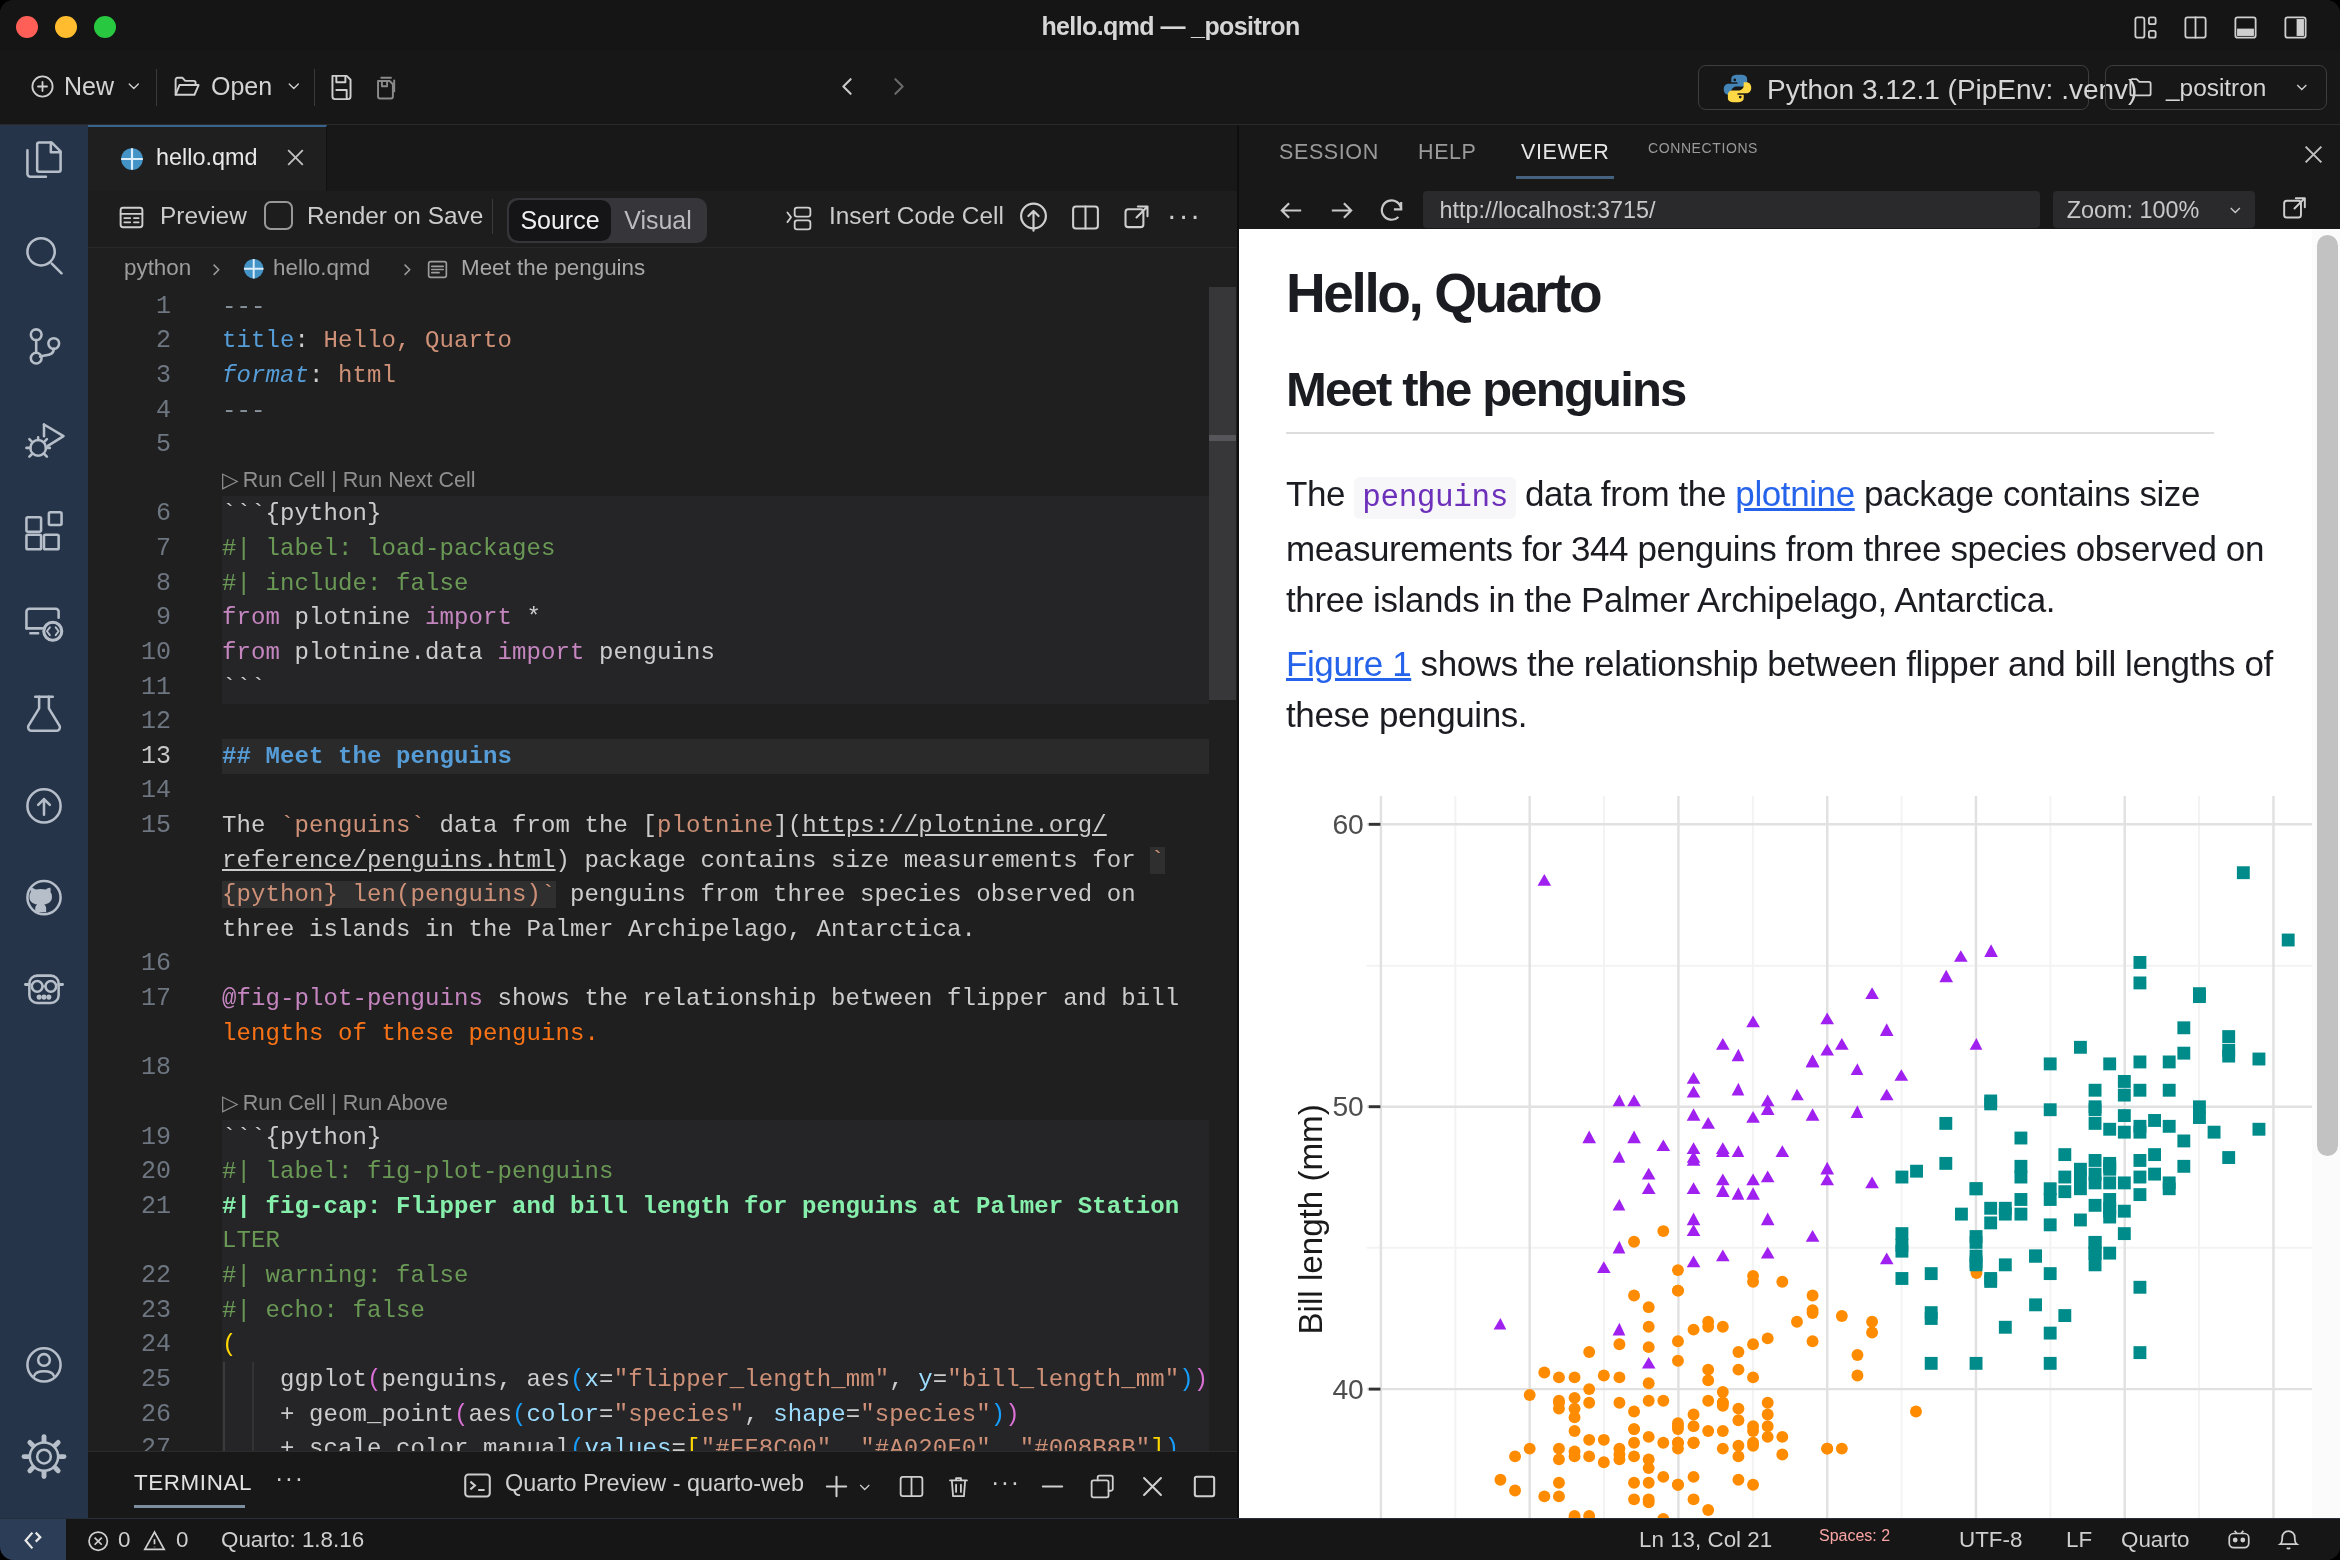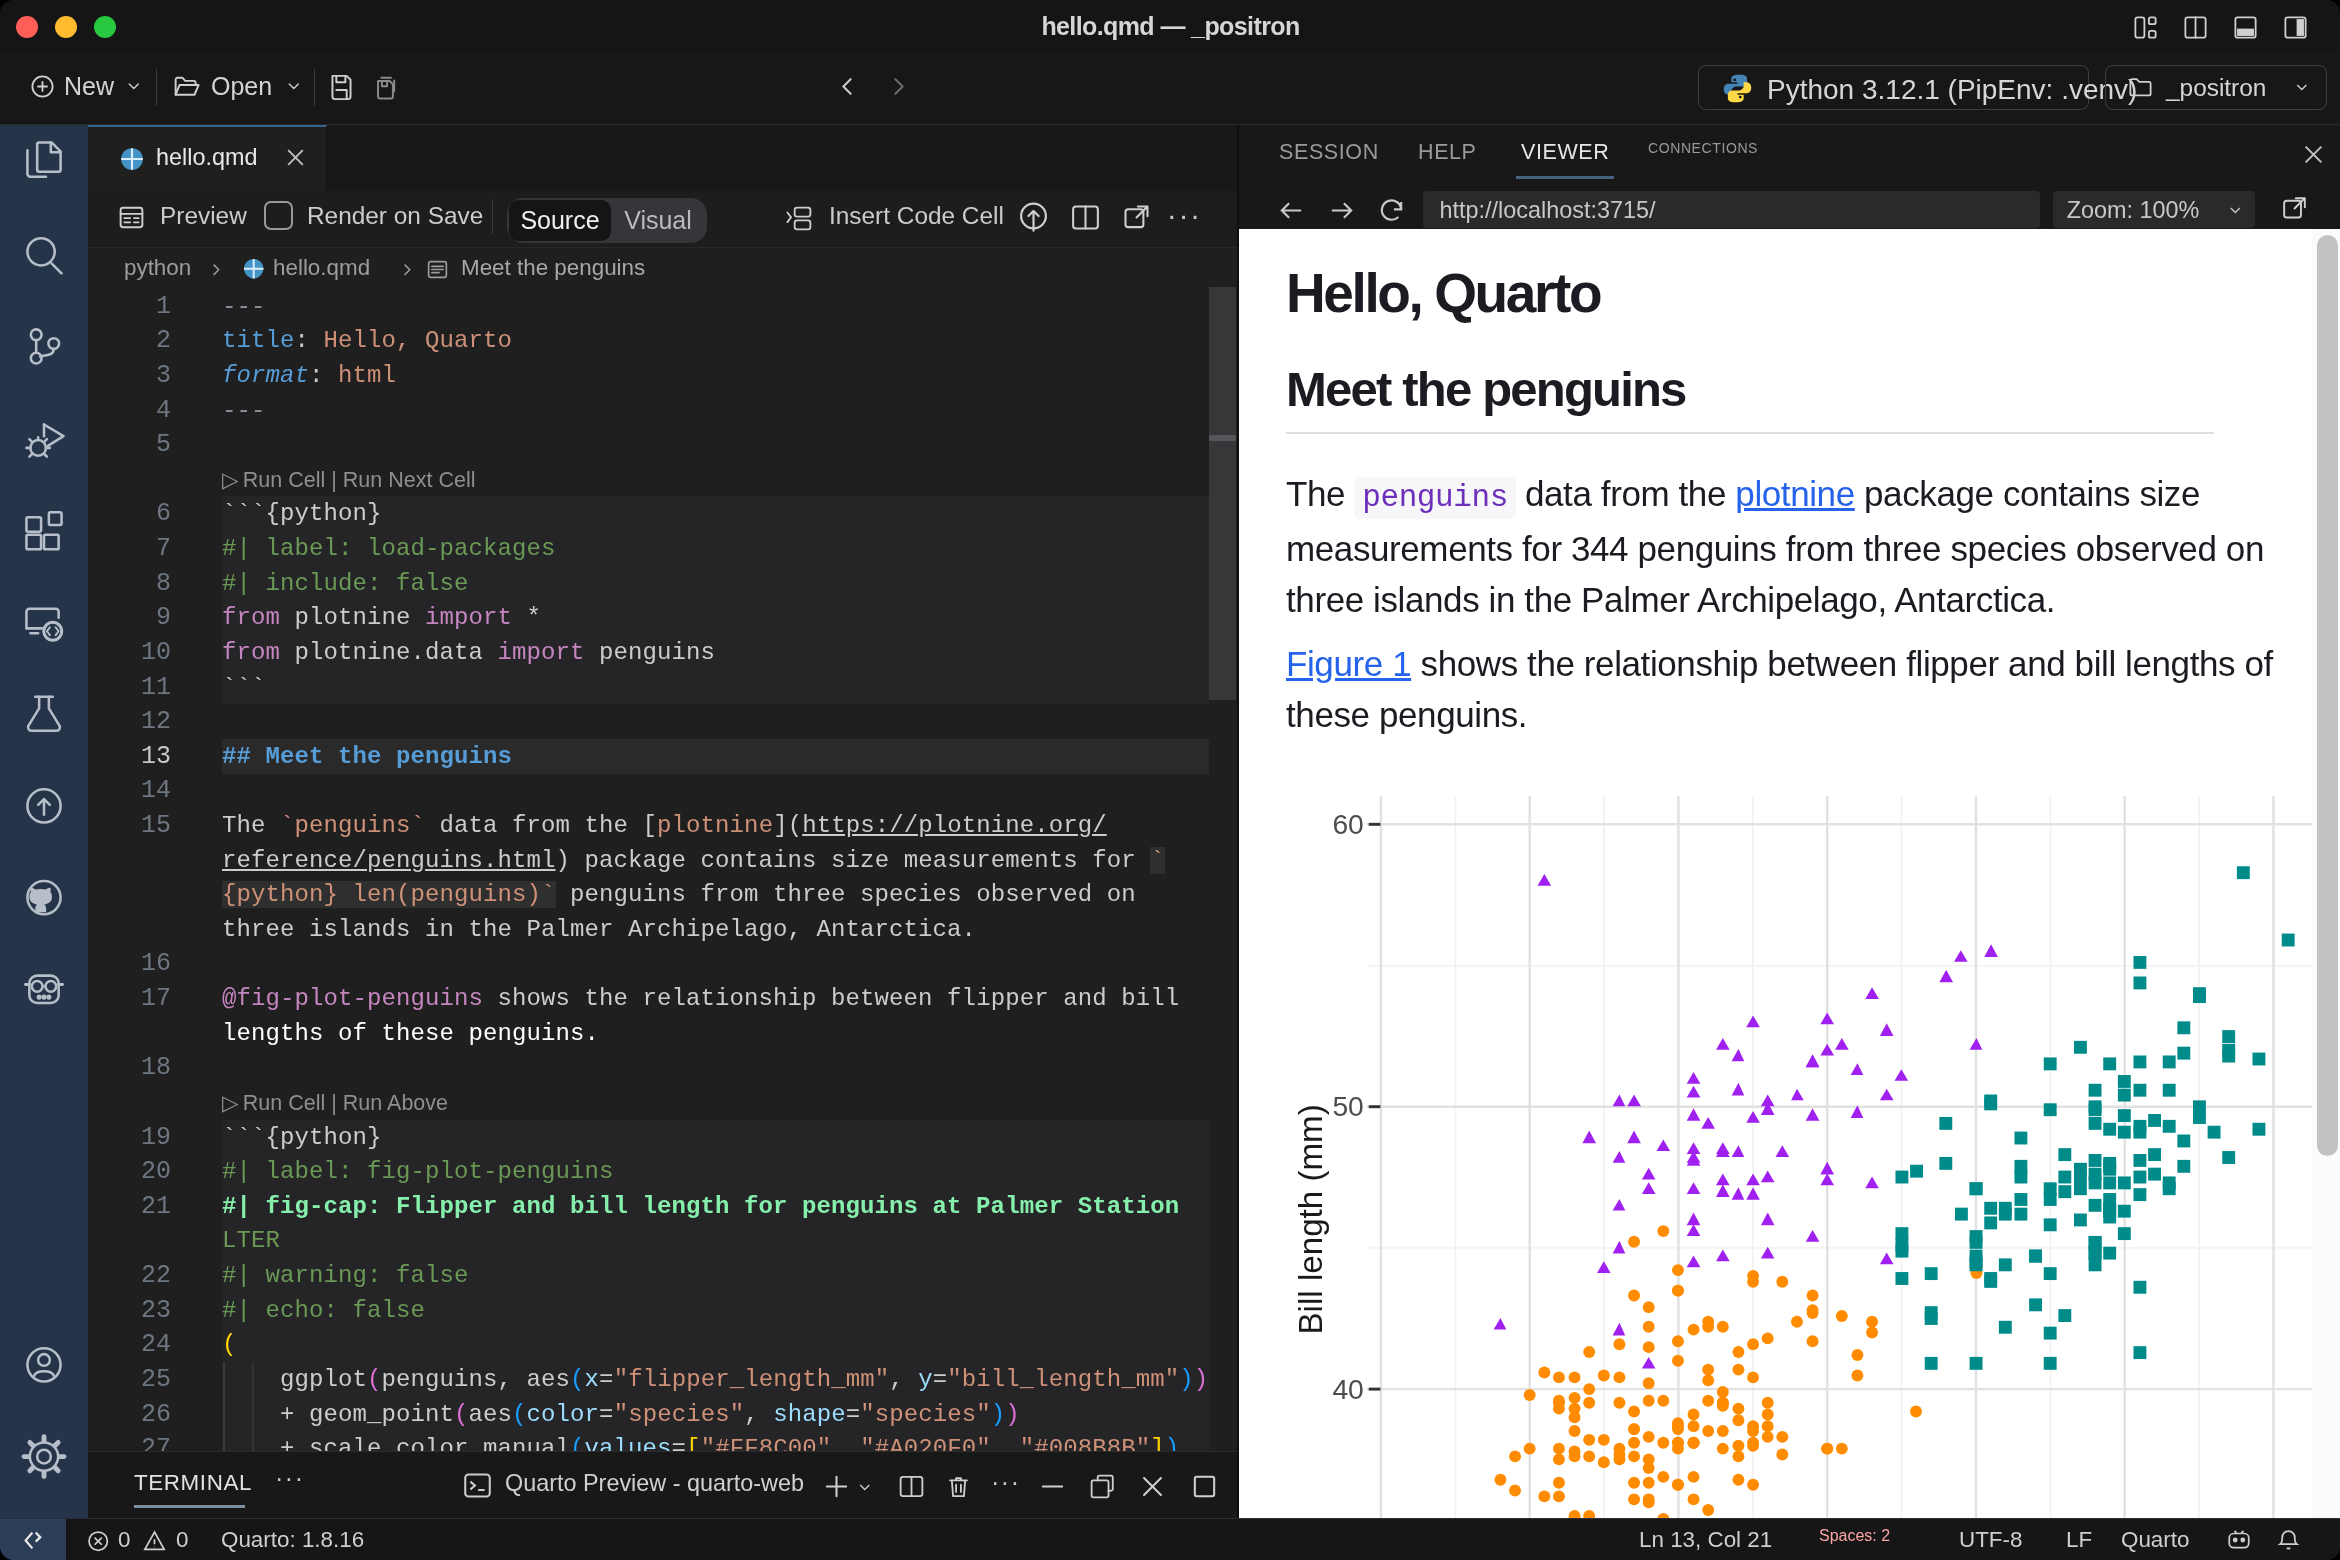--- a/index.html
+++ b/index.html
@@ -186,21 +186,21 @@
 
   <div style="position:absolute;left:0;top:66px;width:1149px;height:57px;background:#1d1d1d;border-bottom:1px solid #282828">
     <svg style="position:absolute;left:29px;top:11.7px;" width="29" height="29" viewBox="0 0 24 24" fill="none" stroke="#cfcfcf" stroke-width="1.6" stroke-linecap="round" stroke-linejoin="round">
           <rect x="3" y="4" width="18" height="16" rx="2"></rect>
           <path d="M3 9h18M6 12.5h5M6 16h5M14 12.5h4M14 16h4" stroke-width="1.4"></path>
         </svg>
     <div style="position:absolute;left:72px;top:10.7px;font-size:24.4px;color:#cccccc">Preview</div>
     <div style="position:absolute;left:176px;top:9.8px;width:29px;height:29px;border:2px solid #989898;border-radius:6.8px"></div>
     <div style="position:absolute;left:219px;top:10.7px;font-size:24.4px;color:#cccccc">Render on Save</div>
     <div style="position:absolute;left:404px;top:7.8px;width:1px;height:35px;background:#3a3a3a"></div>
-    <div style="position:absolute;left:419px;top:6.8px;width:200px;height:45px;background:#36363a;border-radius:16px">
+    <div style="position:absolute;left:419px;top:6.8px;width:200px;height:45px;background:#36363a;border-radius:10px">
       <div style="position:absolute;left:2px;top:2px;width:102px;height:41px;background:#151517;border-radius:9.8px;text-align:center;line-height:41px;font-size:25px;color:#f0f0f0">Source</div>
       <div style="position:absolute;left:104px;top:2px;width:94px;height:41px;text-align:center;line-height:41px;font-size:25px;color:#bbbbbf">Visual</div>
     </div>
     <svg style="position:absolute;left:696px;top:12.7px;" width="31" height="29" viewBox="0 0 24 24" fill="none" stroke="#cfcfcf" stroke-width="1.6" stroke-linecap="round" stroke-linejoin="round">
           <path d="M2 7l3 4-3 4" stroke-width="1.5"></path>
           <rect x="8" y="3" width="13" height="7.5" rx="2" stroke-width="1.5"></rect>
           <rect x="8" y="13.5" width="13" height="7.5" rx="2" stroke-width="1.5"></rect>
         </svg>
     <div style="position:absolute;left:741px;top:10.7px;font-size:24.4px;color:#cccccc">Insert Code Cell</div>
     <svg style="position:absolute;left:928px;top:8.8px;" width="35" height="35" viewBox="0 0 24 24" fill="none" stroke="#cfcfcf" stroke-width="1.6" stroke-linecap="round" stroke-linejoin="round">
@@ -254,21 +254,21 @@
 <div class="crow" style="top:566px"><span style="color:#6a9955;">#|&nbsp;include:&nbsp;false</span></div>
 <div class="crow" style="top:600px"><span style="color:#c586c0;">from</span><span style="color:#cccccc;">&nbsp;plotnine&nbsp;</span><span style="color:#c586c0;">import</span><span style="color:#cccccc;">&nbsp;*</span></div>
 <div class="crow" style="top:635px"><span style="color:#c586c0;">from</span><span style="color:#cccccc;">&nbsp;plotnine.data&nbsp;</span><span style="color:#c586c0;">import</span><span style="color:#cccccc;">&nbsp;penguins</span></div>
 <div class="crow" style="top:670px"><span style="color:#cccccc;">```</span></div>
 <div class="crow" style="top:739px"><span style="color:#569cd6;font-weight:bold">##&nbsp;Meet&nbsp;the&nbsp;penguins</span></div>
 <div class="crow" style="top:808px"><span style="color:#cccccc;">The&nbsp;</span><span style="color:#ce9178;">`penguins`</span><span style="color:#cccccc;">&nbsp;data&nbsp;from&nbsp;the&nbsp;</span><span style="color:#cccccc;">[</span><span style="color:#ce9178;">plotnine</span><span style="color:#cccccc;">]</span><span style="color:#cccccc;">(</span><span style="color:#cccccc;text-decoration:underline">https://plotnine.org/</span></div>
 <div class="crow" style="top:843px"><span style="color:#cccccc;text-decoration:underline">reference/penguins.html</span><span style="color:#cccccc;">)</span><span style="color:#cccccc;">&nbsp;package&nbsp;contains&nbsp;size&nbsp;measurements&nbsp;for&nbsp;</span><span style="color:#ce9178;background:#2f2f2f">`</span></div>
 <div class="crow" style="top:877px"><span style="color:#ce9178;background:#2f2f2f">{python}&nbsp;len(penguins)`</span><span style="color:#cccccc;">&nbsp;penguins&nbsp;from&nbsp;three&nbsp;species&nbsp;observed&nbsp;on</span></div>
 <div class="crow" style="top:912px"><span style="color:#cccccc;">three&nbsp;islands&nbsp;in&nbsp;the&nbsp;Palmer&nbsp;Archipelago,&nbsp;Antarctica.</span></div>
 <div class="crow" style="top:981px"><span style="color:#c586c0;">@fig-plot-penguins</span><span style="color:#cccccc;">&nbsp;shows&nbsp;the&nbsp;relationship&nbsp;between&nbsp;flipper&nbsp;and&nbsp;bill</span></div>
-<div class="crow" style="top:1016px"><span style="color:#ffffff;">lengths&nbsp;of&nbsp;these&nbsp;penguins.</span></div>
+<div class="crow" style="top:1016px"><span style="color:#f97316;">lengths&nbsp;of&nbsp;these&nbsp;penguins.</span></div>
 <div class="lensrow" style="top:1086px"><span class="cl">▷ Run Cell | Run Above</span></div>
 <div class="crow" style="top:1120px"><span style="color:#cccccc;">```{python}</span></div>
 <div class="crow" style="top:1154px"><span style="color:#6a9955;">#|&nbsp;label:&nbsp;fig-plot-penguins</span></div>
 <div class="crow" style="top:1189px"><span style="color:#86efac;font-weight:bold;">#|&nbsp;fig-cap:&nbsp;Flipper&nbsp;and&nbsp;bill&nbsp;length&nbsp;for&nbsp;penguins&nbsp;at&nbsp;Palmer&nbsp;Station</span></div>
 <div class="crow" style="top:1223px"><span style="color:#6a9955;">LTER</span></div>
 <div class="crow" style="top:1258px"><span style="color:#6a9955;">#|&nbsp;warning:&nbsp;false</span></div>
 <div class="crow" style="top:1293px"><span style="color:#6a9955;">#|&nbsp;echo:&nbsp;false</span></div>
 <div class="crow" style="top:1327px"><span style="color:#ffd700;">(</span></div>
 <div class="crow" style="top:1362px"><span style="color:#cccccc;">&nbsp;&nbsp;&nbsp;&nbsp;ggplot</span><span style="color:#da70d6;">(</span><span style="color:#cccccc;">penguins,&nbsp;aes</span><span style="color:#179fff;">(</span><span style="color:#9cdcfe;">x</span><span style="color:#cccccc;">=</span><span style="color:#ce9178;">"flipper_length_mm"</span><span style="color:#cccccc;">,&nbsp;</span><span style="color:#9cdcfe;">y</span><span style="color:#cccccc;">=</span><span style="color:#ce9178;">"bill_length_mm"</span><span style="color:#179fff;">)</span><span style="color:#da70d6;">)</span></div>
 <div class="crow" style="top:1397px"><span style="color:#cccccc;">&nbsp;&nbsp;&nbsp;&nbsp;+&nbsp;geom_point</span><span style="color:#da70d6;">(</span><span style="color:#cccccc;">aes</span><span style="color:#179fff;">(</span><span style="color:#9cdcfe;">color</span><span style="color:#cccccc;">=</span><span style="color:#ce9178;">"species"</span><span style="color:#cccccc;">,&nbsp;</span><span style="color:#9cdcfe;">shape</span><span style="color:#cccccc;">=</span><span style="color:#ce9178;">"species"</span><span style="color:#179fff;">)</span><span style="color:#da70d6;">)</span></div>

